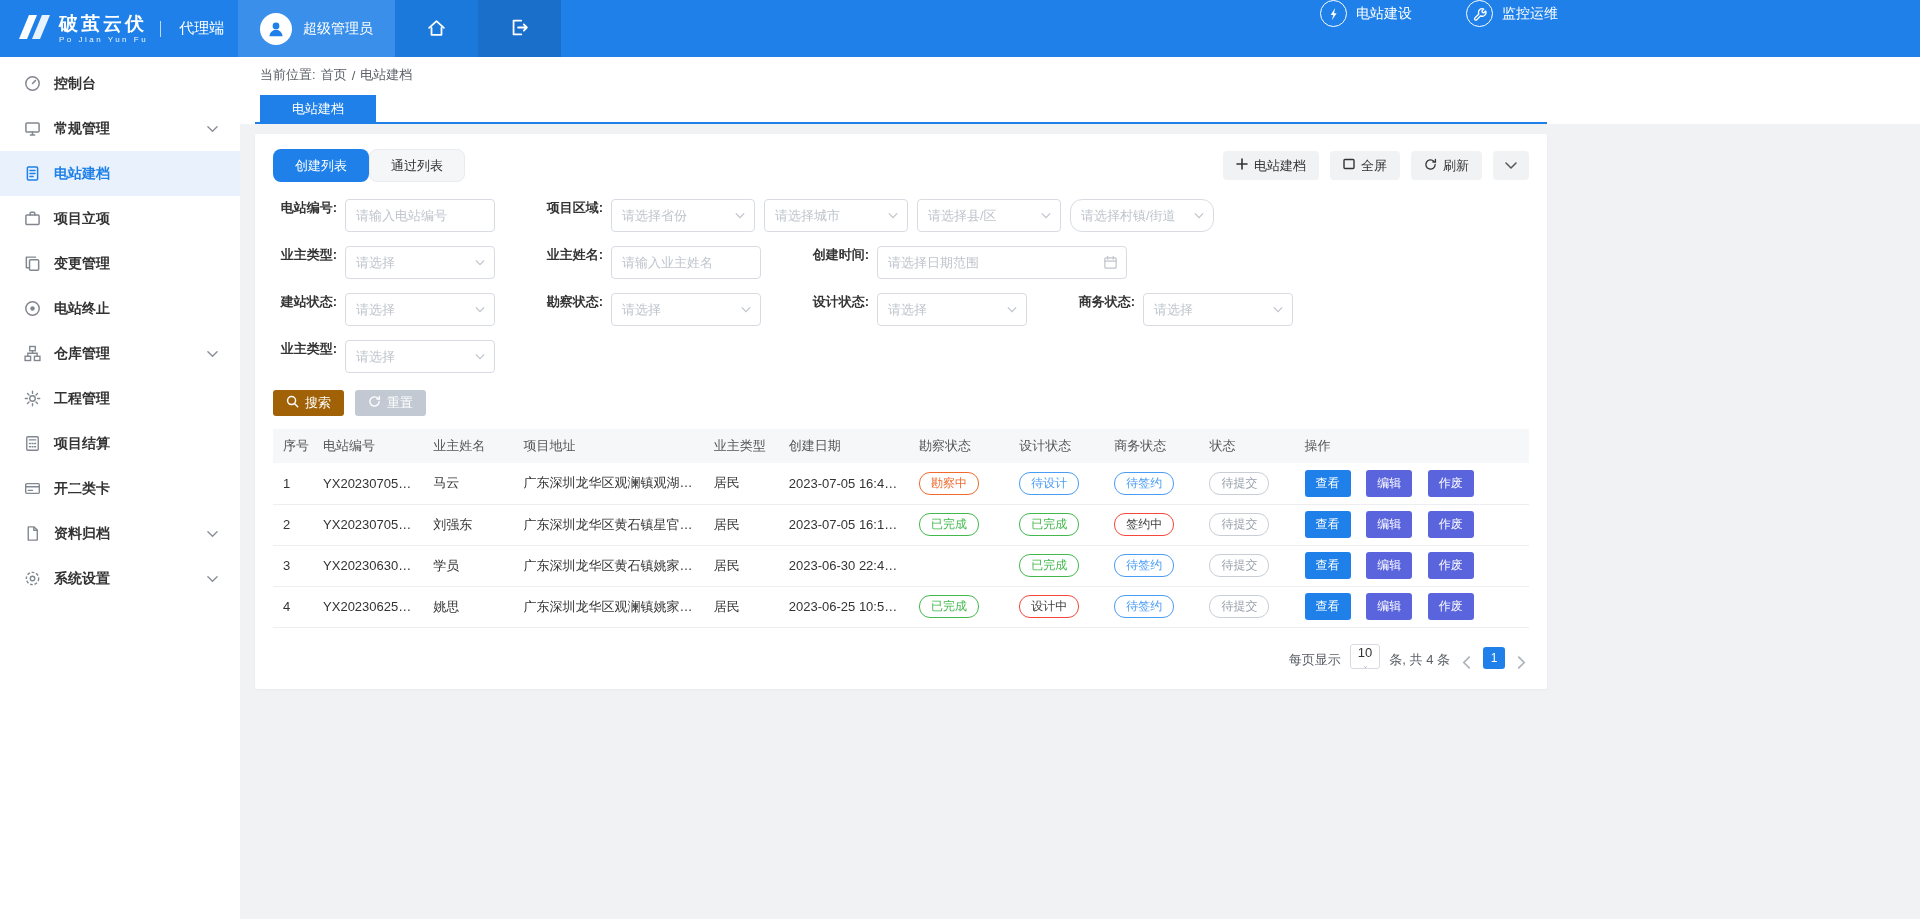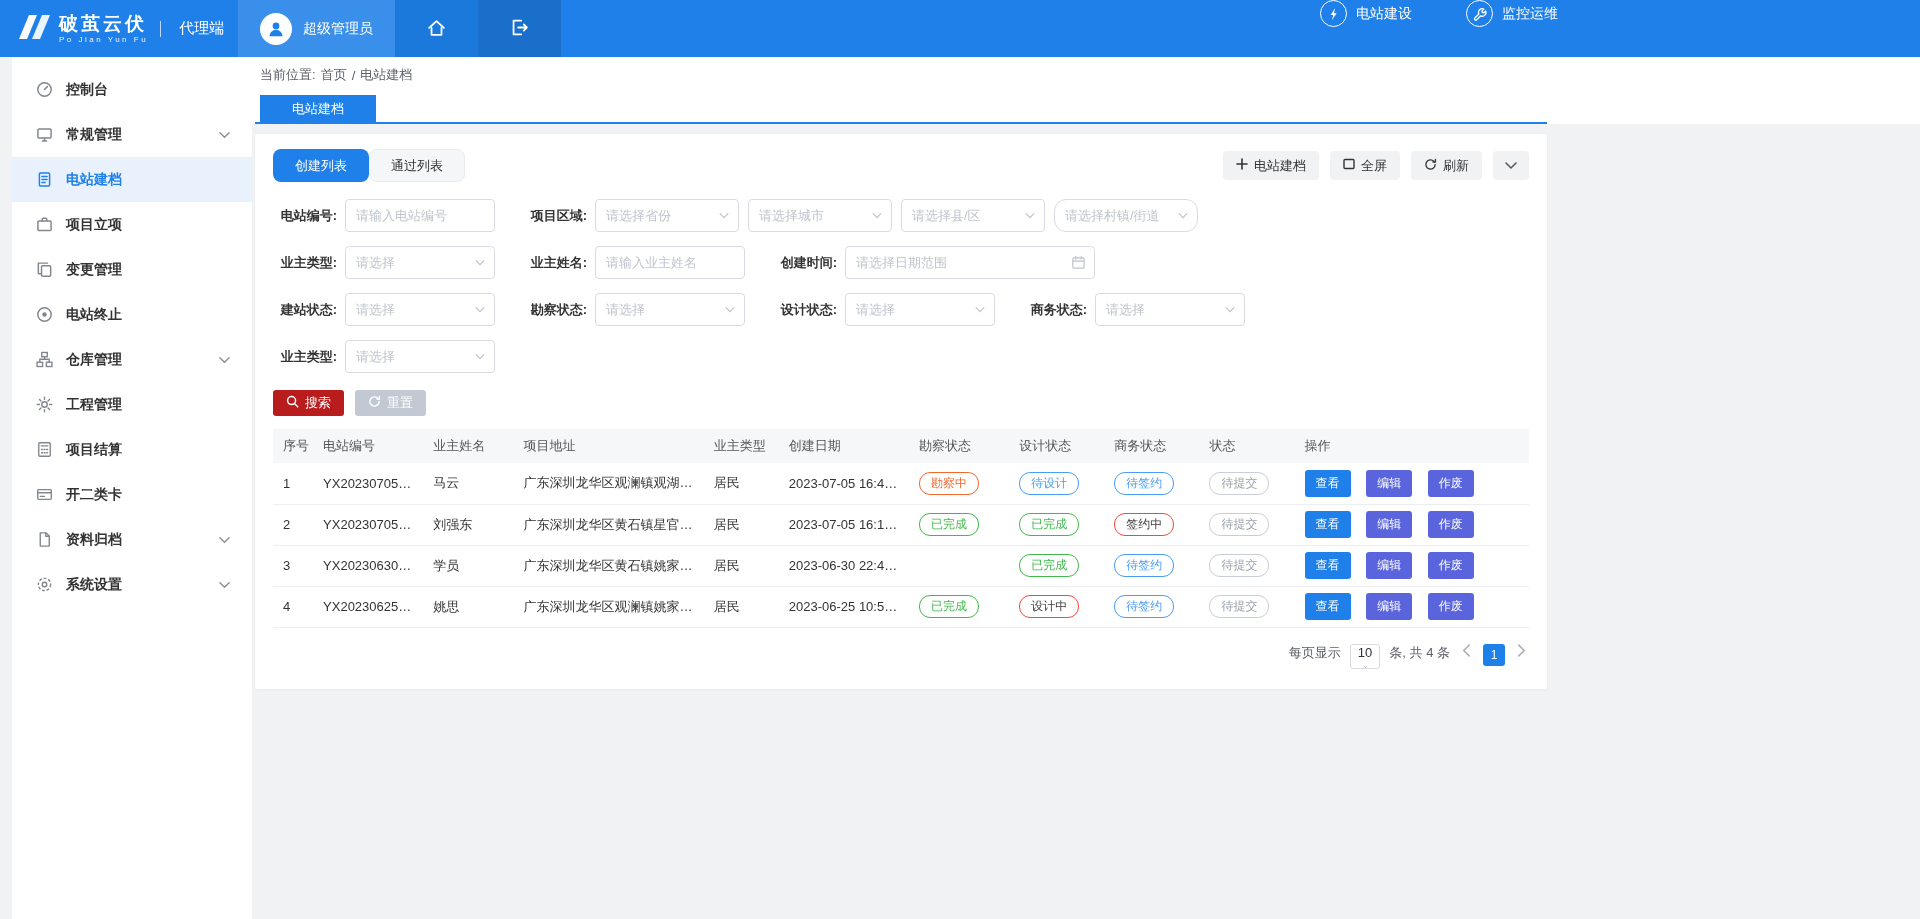--- a/index.html
+++ b/index.html
@@ -17,21 +17,21 @@
   .hdr-user { display:flex; align-items:center; gap:11px; padding:0 22px; background:rgba(255,255,255,.12); cursor:pointer; font-size:14px; white-space:nowrap;text-align:center; }
   .avatar { width:32px; height:32px; border-radius:50%; background:#fff; display:flex; align-items:center; justify-content:center; }
   .hdr-sq { width:83px; display:flex; align-items:center; justify-content:center; cursor:pointer; }
   .hdr-sq.home { background:rgba(0,0,0,.05); }
   .hdr-sq.logout { background:rgba(0,0,0,.13); }
   .hdr-right { margin-left:auto; display:flex; align-items:flex-start; gap:54px; padding-right:362px; }
   .hdr-nav { display:flex; align-items:center; gap:9px; cursor:pointer; font-size:14px; white-space:nowrap; }
   .cir { width:27px; height:27px; border:1.5px solid #fff; border-radius:50%; display:flex; align-items:center; justify-content:center; flex:none; }
 
   
-  .sidebar { position:absolute; top:57px; left:12px; width:240px; bottom:0; background:#fff; padding-top:10px; }
+  .sidebar { position:absolute; top:57px; left:0; width:240px; bottom:0; background:#fff; padding-top:4px; }
   .side-item { height:45px; display:flex; align-items:center; gap:13px; padding:0 22px 0 24px; font-size:14px; font-weight:bold; color:#333; cursor:pointer; }
   .side-item .ic { color:#82878f; display:flex; flex:none; }
   .side-item .chev { margin-left:auto; color:#8a8f96; display:flex; }
   .side-item.active { background:#e8f1fc; color:#1e80e8; }
   .side-item.active .ic { color:#1e80e8; }
 
   
   .main { margin-left:240px; height:862px; background:#f1f2f4; }
   .crumb-bar { height:36px; background:#fff; display:flex; align-items:center; padding-left:20px; font-size:13px; color:#5a5e66; gap:5px; }
   .crumb-link { cursor:pointer; }
@@ -44,55 +44,55 @@
   .list-tab { min-width:96px; height:33px; display:flex; align-items:center; justify-content:center; font-size:13px; cursor:pointer; padding:0 16px;border-radius:8px; }
   .list-tab.active { background:#1e80e8; color:#fff; }
   .list-tab.inactive { background:#f5f6f8; color:#333; border:1px solid #e9ebee;text-align:right; }
   .toolbar { margin-left:auto; display:flex; gap:11px; }
   .tbtn { height:29px; background:#f1f2f4; border:none; border-radius:4px; display:flex; align-items:center; gap:6px; padding:0 13px; font-size:13px; color:#333; cursor:pointer; }
   .tbtn.only-icon { width:36px; justify-content:center; padding:0; }
 
   
   .filters { margin-top:17px; }
   .frow { display:flex; align-items:center; margin-bottom:14px; }
-  .field { display:flex; align-items:center; margin-right:28px; }
+  .field { display:flex; margin-right:44px; }
   .flabel { width:64px; text-align:right; font-weight:bold; font-size:13px; color:#333; margin-right:8px; flex:none; white-space:nowrap; }
   .inp { width:150px; height:33px; border:1px solid #d8dce2; border-radius:4px; padding:0 10px; font-size:13px; color:#333; background:#fff; outline:none; }
   .inp::placeholder { color:#bfc4cc; }
   .fsel { width:150px; height:33px; border:1px solid #d8dce2; border-radius:4px; display:flex; align-items:center; padding:0 9px 0 10px; font-size:13px; color:#bfc4cc; background:#fff; cursor:pointer; }
   .fsel span { flex:1; overflow:hidden; white-space:nowrap; }
   .region-group { display:flex; }
   .region-group .fsel { width:144px; margin-right:9px; }
   .region-group .fsel:last-child { margin-right:0;border-radius:12px; }
   .datebox { position:relative; width:250px; }
   .datebox .inp { width:250px; padding-right:32px; }
   .datebox .cal { position:absolute; right:9px; top:9px; }
 
   .actions { margin:17px 0 2px; display:flex; gap:11px; }
   .btn { height:26px; border:none; border-radius:3px; color:#fff; font-size:13px; display:flex; align-items:center; gap:6px; padding:0 13px; cursor:pointer; }
-  .btn.search { background:#b91c1c; }
+  .btn.search { background:#a16207; }
   .btn.reset { background:#c2c9d3; }
 
   
   table { width:100%; border-collapse:collapse; margin-top:13px; table-layout:fixed; }
   thead th { background:#f6f7f9; height:34px; font-weight:normal; color:#555; font-size:13px; text-align:left; padding:0 10px; white-space:nowrap; }
   tbody td { height:41px; border-bottom:1px solid #eceef2; font-size:13px; color:#333; padding:0 10px; white-space:nowrap; overflow:hidden; text-overflow:ellipsis; }
   .badge { display:inline-block; border:1px solid; border-radius:11px; padding:3px 11px; font-size:12px; line-height:1.25; background:#fff; }
   .badge-orange { color:#f06a2d; border-color:#f06a2d; }
   .badge-blue   { color:#4a9df5; border-color:#4a9df5; }
   .badge-green  { color:#43b94d; border-color:#43b94d; }
   .badge-red    { color:#404040; border-color:#f5483b; }
   .badge-gray   { color:#9aa1ac; border-color:#c9ced6; }
   .op { border:none; border-radius:3px; color:#fff; font-size:12px; padding:5px 11px; cursor:pointer; margin-right:12px; }
   .op.view { background:#1e80e8; }
   .op.edit { background:#5a64dd; }
   .op.void { background:#5a64dd; }
 
   
-  .pager { display:flex; align-items:flex-start; justify-content:flex-end; margin-top:16px; font-size:13px; color:#5a5e66; gap:9px; }
+  .pager { display:flex; align-items:flex-end; justify-content:flex-end; margin-top:16px; font-size:13px; color:#5a5e66; gap:9px; }
   .psel { height:25px; border:1px solid #d8dce2; border-radius:3px; display:flex; align-items:center; gap:6px; padding:0 7px; cursor:pointer; color:#333; background:#fff;flex-direction:column; }
   .pchev { display:flex; align-items:center; cursor:pointer; padding:0 3px; color:#aeb3bb; }
   .pcur { width:22px; height:22px; background:#1e80e8; color:#fff; border-radius:3px; display:flex; align-items:center; justify-content:center; font-size:12px; cursor:pointer; }
 </style>
 </head>
 <body>
 
 <div class="header">
   <div class="logo-area">
     <span>

